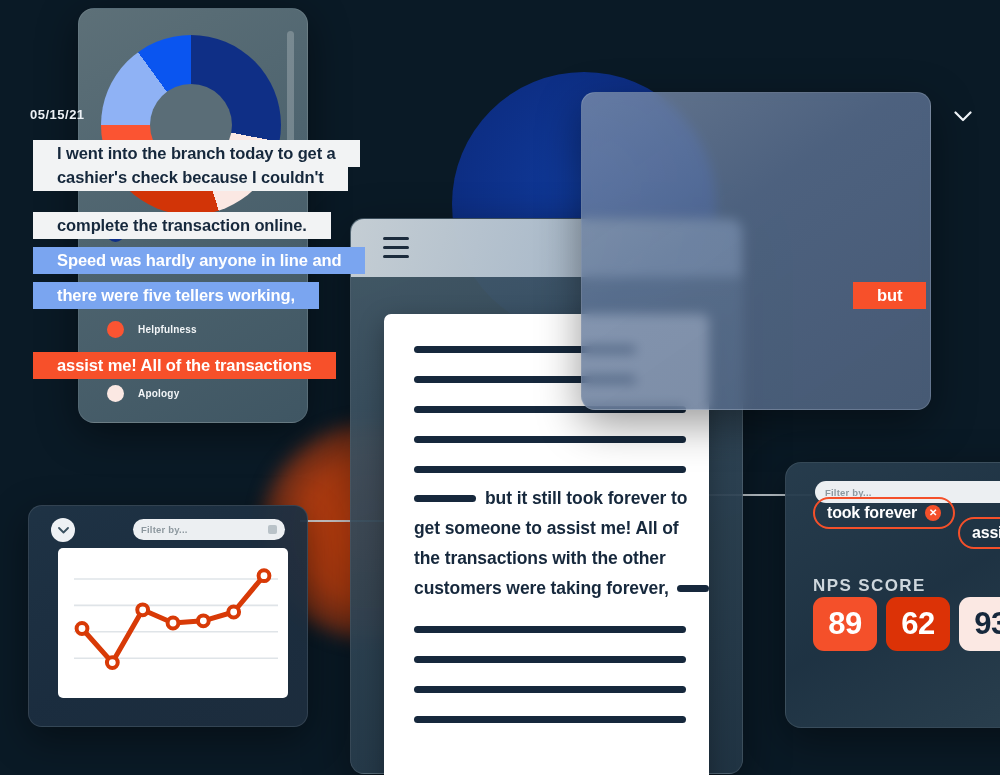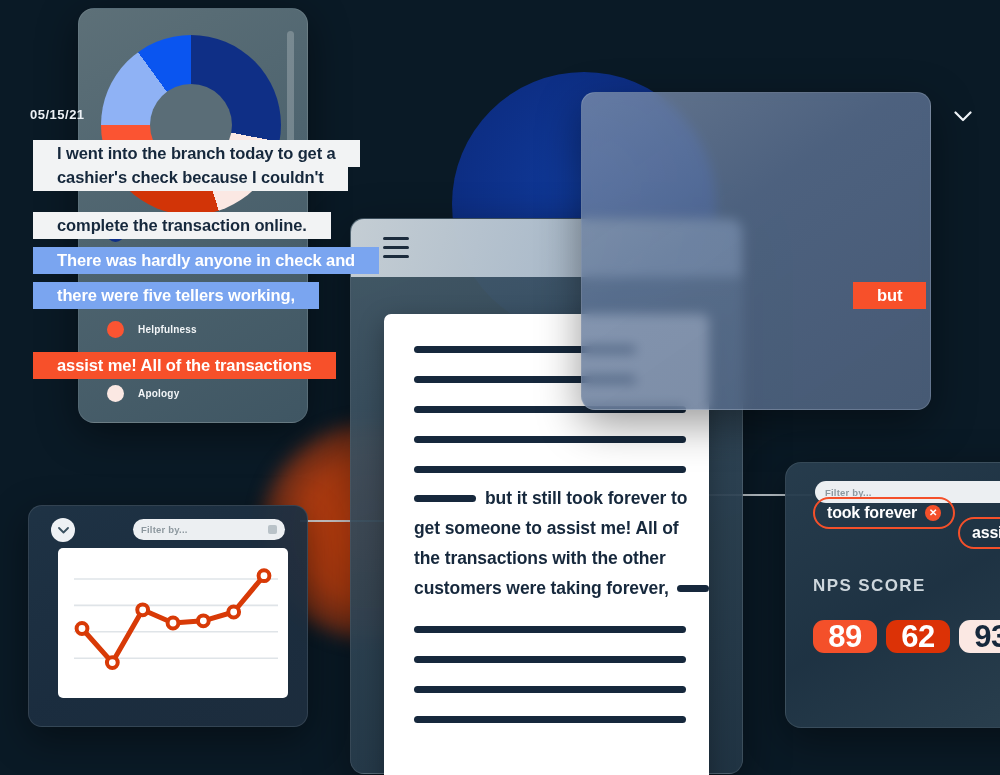--- a/index.html
+++ b/index.html
@@ -166,23 +166,23 @@
   .chip-x {
     margin-left: 8px; width: 16px; height: 16px; border-radius: 50%;
     background: #f4502a; display: flex; align-items: center; justify-content: center;
     color: #ffffff; font-size: 10px; font-weight: 700; line-height: 1; flex: none;
   }
   #nps-label {
     position: absolute; left: 813px; top: 576px; color: #ced7dd;
     font-size: 17px; font-weight: 700; letter-spacing: 1.4px;
   }
   .nps-tile {
-    position: absolute; top: 597px; width: 64px; height: 33px; border-radius: 11px;
+    position: absolute; top: 597px; width: 64px; height: 54px; border-radius: 11px;
     display: flex; align-items: center; justify-content: center;
-    font-size: 31px; font-weight: 700; letter-spacing: -0.5px; margin-top: 23px;
+    font-size: 31px; font-weight: 700; letter-spacing: -0.5px;
   }
 </style>
 </head>
 <body>
 
 <div id="stage">
 
   <div class="glow-blue"></div>
   <div class="glow-orange"></div>
 
@@ -276,21 +276,21 @@
   <div class="chat-line hl-white" style="top:140px;">
     <span>I went into the branch today to get a</span>
   </div>
   <div class="chat-line hl-white" style="top:164px;">
     <span>cashier's check because I couldn't</span>
   </div>
   <div class="chat-line hl-white" style="top:212px;">
     <span>complete the transaction online.</span>
   </div>
   <div class="chat-line hl-blue" style="top:247px;">
-    <span>There was hardly anyone in check and</span>
+    <span>Speed was hardly anyone in line and</span>
   </div>
   <div class="chat-line hl-blue" style="top:282px;">
     <span>there were five tellers working,</span>
   </div>
   <div class="chat-line hl-red" style="left:853px; top:282px;">
     <span>but</span>
   </div>
   <div class="chat-line hl-red" style="top:352px;">
     <span>assist me! All of the transactions</span>
   </div>

